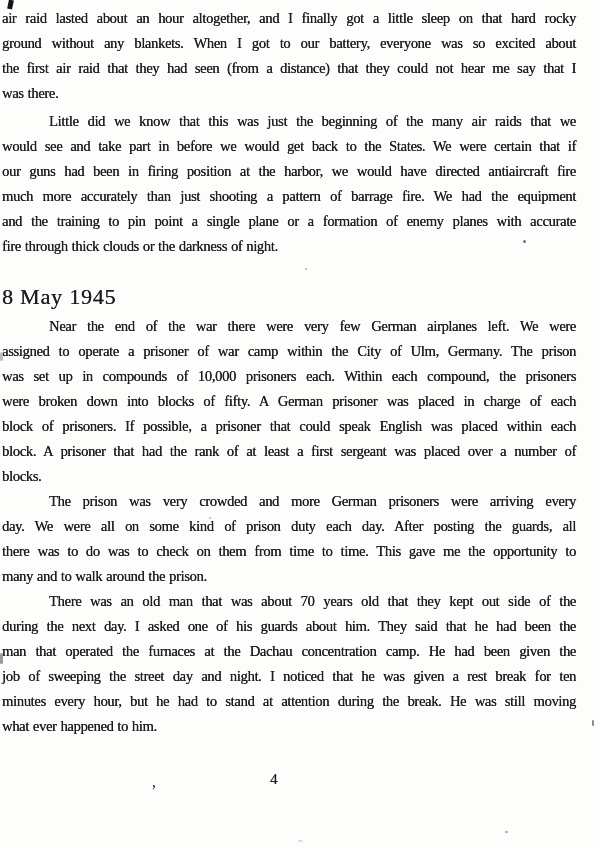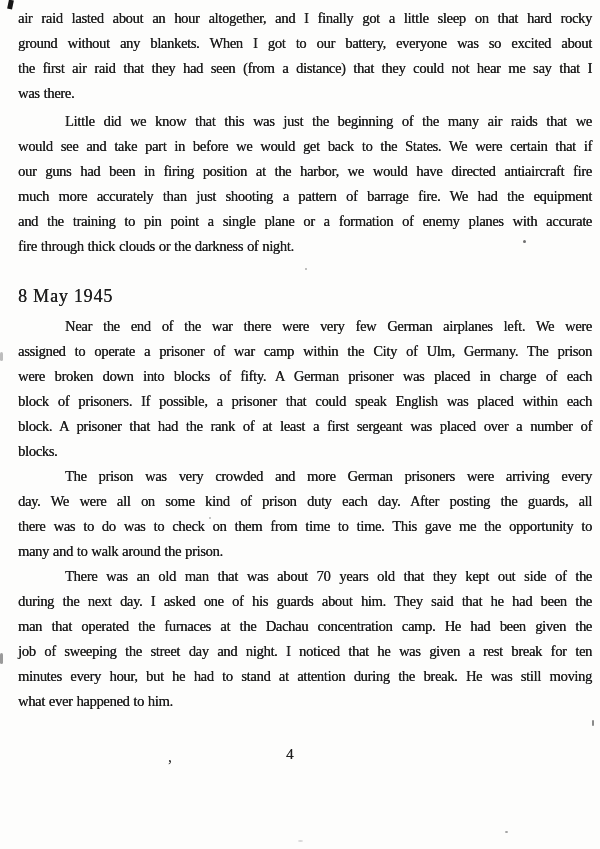--- a/index.html
+++ b/index.html
@@ -14,38 +14,38 @@
     background: var(--paper);
     overflow: hidden;
     position: relative;
     font-family: "Liberation Serif", "DejaVu Serif", serif;
     color: var(--ink);
   }
   .page {
     position: relative;
     width: 526px;
     height: 849px;
-    padding: 6px 8px 0 18px;
+    padding: 6px 8px 0 2px;
   }
   #flow { width: 574px; }
   .para { margin: 0; }
   .line {
     font-size: 14.5px;
     line-height: 25px;
     letter-spacing: -0.3px;
     word-spacing: 0.5px;
     text-align: justify;
     text-align-last: justify;
     text-shadow: 0.25px 0 0 currentColor;
     white-space: normal;
   }
   .line.last { text-align-last: left; }
   .para.indent .line.first { text-indent: 47px; }
   .heading {
-    font-size: 18px;
+    font-size: 22px;
     line-height: 27px;
     letter-spacing: 0.8px;
     text-shadow: 0.25px 0 0 currentColor;
   }
   
   #flow > div:nth-child(2) { margin-top: 3px; }
   #flow > div:nth-child(3) { margin-top: 24px; }
   #flow > div:nth-child(4) { margin-top: 4px; }
   #flow > div:nth-child(5) { margin-top: 0; }
   #flow > div:nth-child(6) { margin-top: 0; }
@@ -98,20 +98,21 @@
         <div class="line">would see and take part in before we would get back to the States. We were certain that if</div>
         <div class="line">our guns had been in firing position at the harbor, we would have directed antiaircraft fire</div>
         <div class="line">much more accurately than just shooting a pattern of barrage fire. We had the equipment</div>
         <div class="line">and the training to pin point a single plane or a formation of enemy planes with accurate</div>
         <div class="line last">fire through thick clouds or the darkness of night.</div>
       </div>
       <div class="heading">8 May 1945</div>
       <div class="para indent">
         <div class="line first">Near the end of the war there were very few German airplanes left. We were</div>
         <div class="line">assigned to operate a prisoner of war camp within the City of Ulm, Germany. The prison</div>
+        <div class="line">was set up in compounds of 10,000 prisoners each. Within each compound, the prisoners</div>
         <div class="line">were broken down into blocks of fifty. A German prisoner was placed in charge of each</div>
         <div class="line">block of prisoners. If possible, a prisoner that could speak English was placed within each</div>
         <div class="line">block. A prisoner that had the rank of at least a first sergeant was placed over a number of</div>
         <div class="line last">blocks.</div>
       </div>
       <div class="para indent">
         <div class="line first">The prison was very crowded and more German prisoners were arriving every</div>
         <div class="line">day. We were all on some kind of prison duty each day. After posting the guards, all</div>
         <div class="line">there was to do was to check on them from time to time. This gave me the opportunity to</div>
         <div class="line last">many and to walk around the prison.</div>

